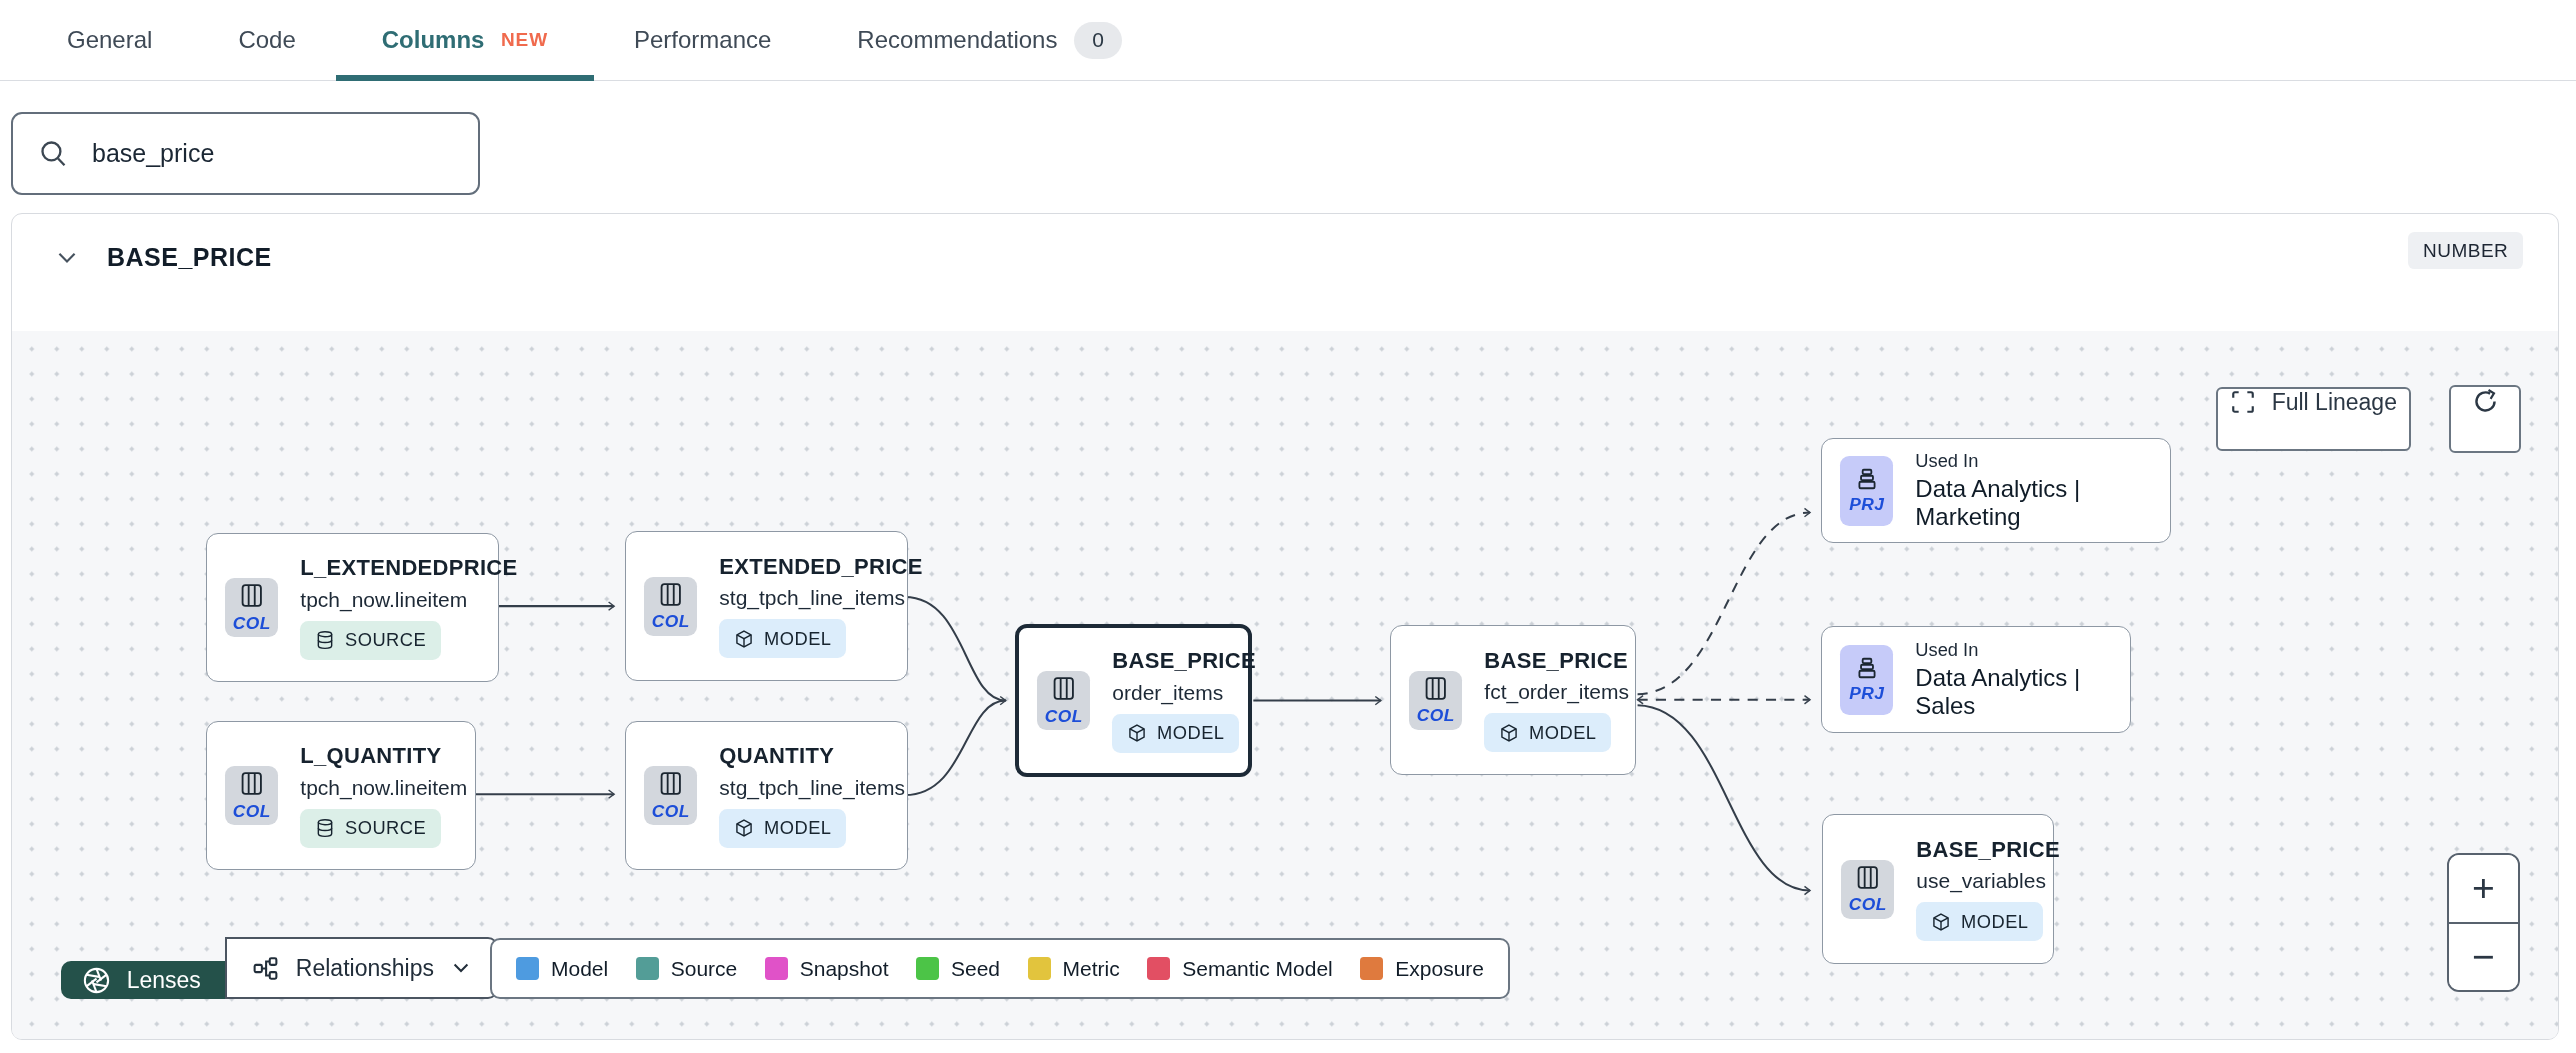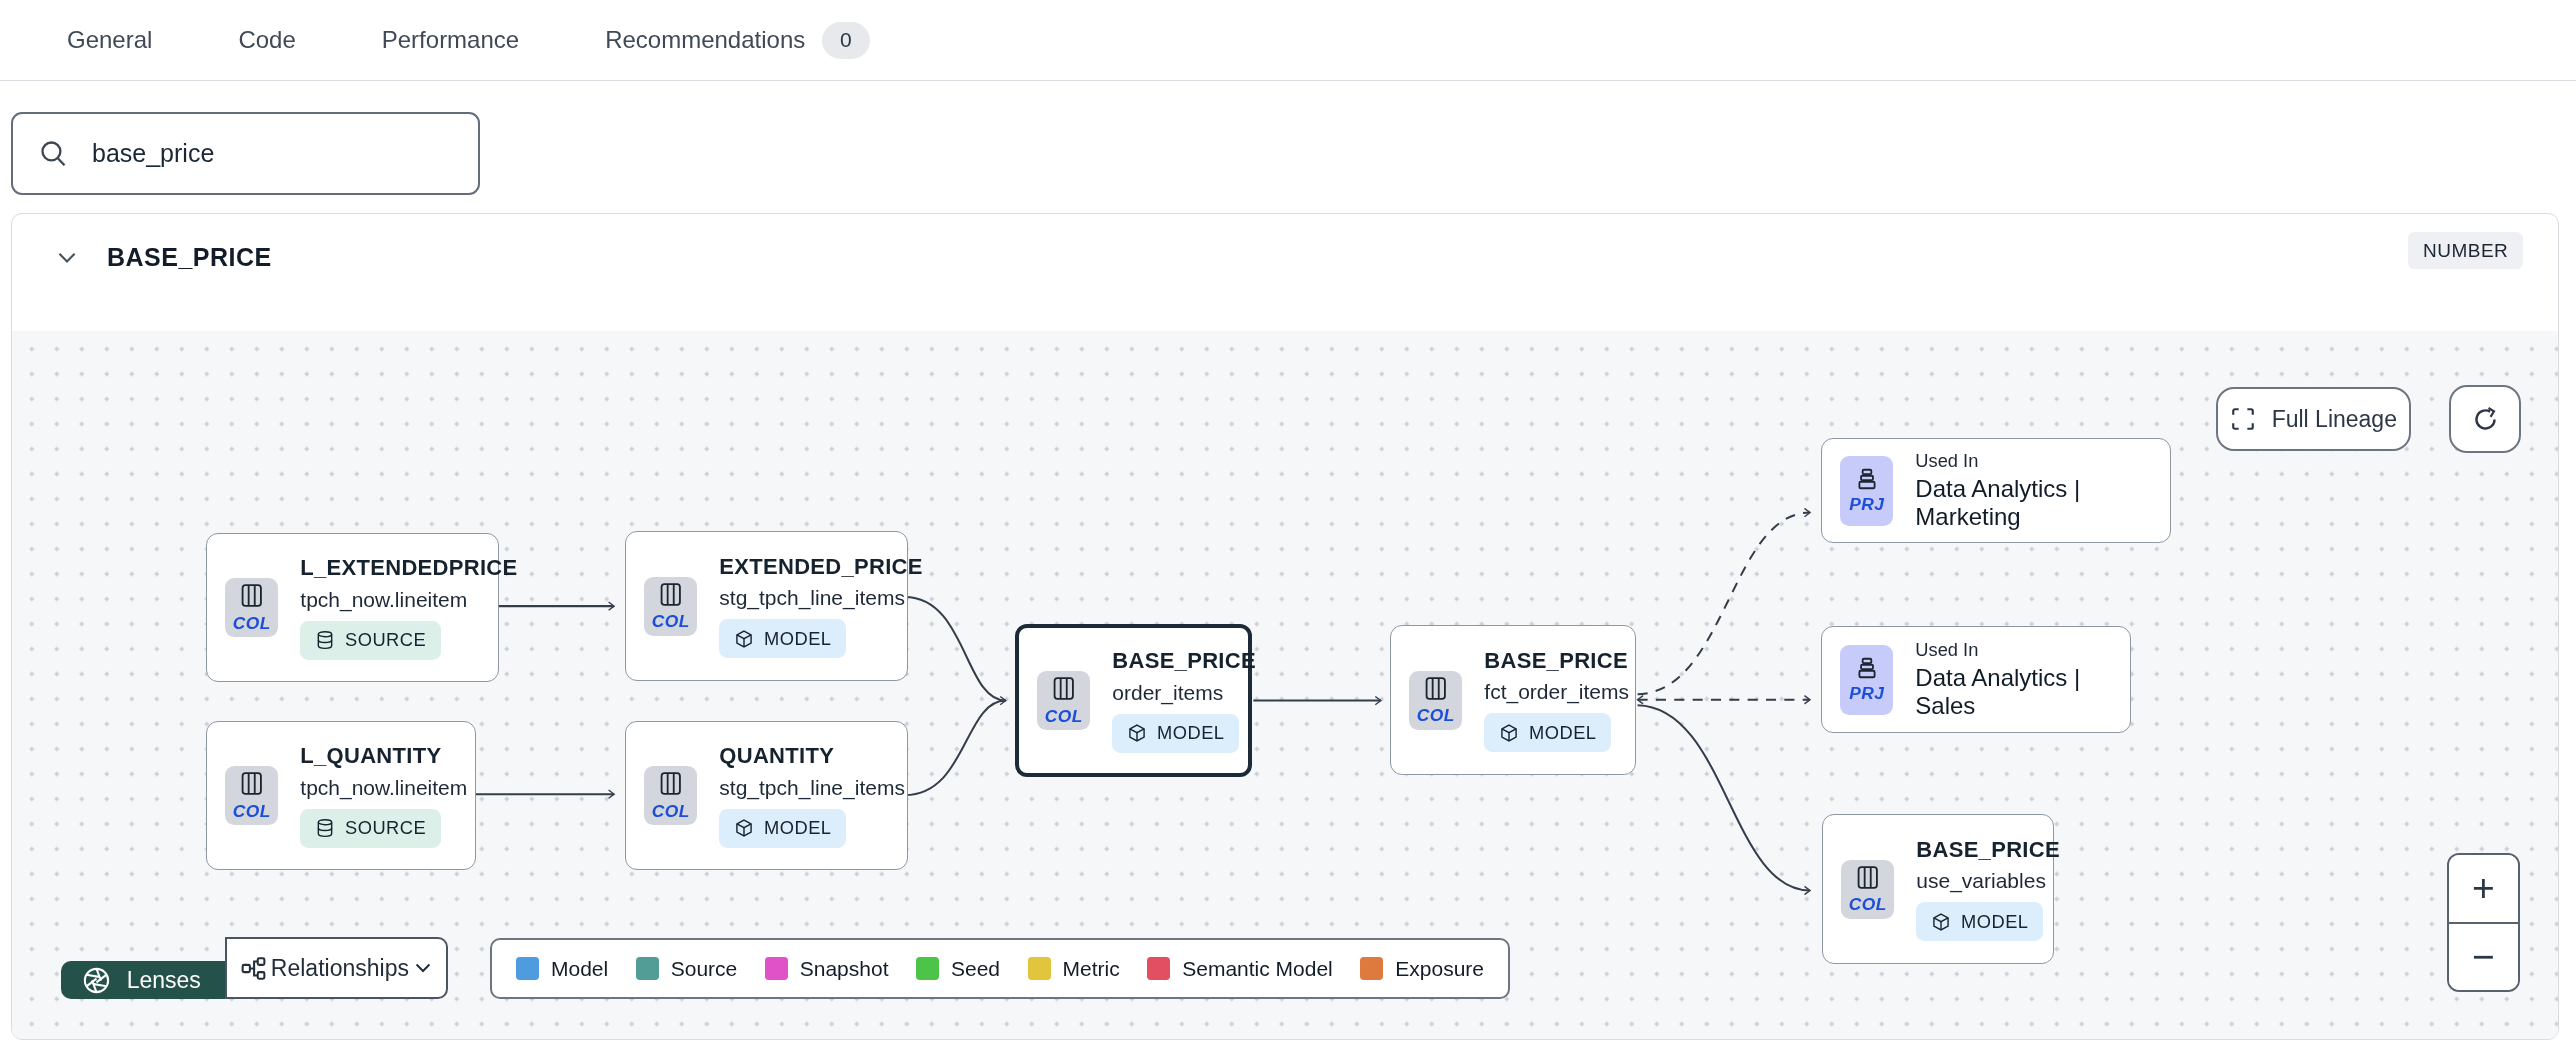--- a/index.html
+++ b/index.html
@@ -60,58 +60,62 @@
   .node-title { font-size:22px; font-weight:600; color:#16222e; letter-spacing:0.3px; }
   .node-sub { font-size:21px; color:#1d2936; }
   .node-badge { display:inline-flex; align-items:center; gap:10px; border-radius:8.3px;
     padding:8.3px 14.7px; font-size:18.3px; font-weight:500; color:#17242f; letter-spacing:0.5px; margin-top:2.8px; }
   .node-badge.model { background:#dcedfb; }
   .node-badge.source { background:#dcefe8; }
   .node-eyebrow { font-size:18.3px; color:#1c2836; }
   .node-big { font-size:24px; color:#101c28; }
 
   
-  .btn { background:#fff; border:2.3px solid #6b7682; border-radius:18px;
-    display:flex; align-items:center; justify-content:center; cursor:pointer; color:#2b3744; }
+  .btn { background:#fff; border:2.3px solid #6b7682; border-radius:6px;
+    display:flex; justify-content:center; cursor:pointer; color:#2b3744; }
   .full-lineage { position:absolute; left:2204px; top:56px; width:195px; height:64px; gap:15.6px;
     font-size:23px; font-weight:500; }
   .refresh-btn { position:absolute; left:2437px; top:54px; width:72px; height:68px; }
   .zoom-ctrl { position:absolute; left:2435px; top:522px; width:73px; height:139px;
     background:#fff; border:2.3px solid #58626e; border-radius:12px; display:flex;
     flex-direction:column; overflow:hidden; }
   .zoom-btn { flex:1; display:flex; align-items:center; justify-content:center;
     font-size:39px; font-weight:300; color:#2b3744; cursor:pointer; background:#fff; border:none;
     font-family:"Liberation Sans", sans-serif; }
   .zoom-btn.in { border-bottom:2.3px solid #58626e; }
 
   
   .lens-group { position:absolute; left:49px; top:606px; height:62px; display:flex; }
   .lenses-btn { background:#24514a; color:#fff; border-radius:10px 0 0 10px;
     display:flex; align-items:center; gap:14.7px; padding:0 24px 0 20px;
     font-size:23px; font-weight:500; cursor:pointer;margin-top:24px; }
   .relationships-btn { background:#fff; border:2.3px solid #4b5561; border-radius:0 10px 10px 0;
-    display:flex; align-items:center; gap:3px; padding:0 12px; font-size:23px; font-weight:500;
+    display:flex; align-items:center; gap:16px; padding:0 24px; font-size:23px; font-weight:500;
     color:#222e3a; cursor:pointer; }
   .legend { position:absolute; left:478px; top:607px; height:61px; background:#fff;
     border:2.3px solid #6b7682; border-radius:10px; display:flex; align-items:center;
     gap:27.5px; padding:0 24px; }
   .legend-item { display:flex; align-items:center; gap:12px; font-size:21px; color:#121d29; }
   .legend-swatch { width:23px; height:23px; border-radius:3.7px; }
 </style>
 </head>
 <body>
 
 <div class="root">
 
   <div class="tabbar">
     <div class="tab">
       <span>General</span>
     </div>
     <div class="tab">
       <span>Code</span>
+    </div>
+    <div class="tab active">
+      <span>Columns</span>
+      <span class="new-badge">NEW</span>
     </div>
     <div class="tab">
       <span>Performance</span>
     </div>
     <div class="tab">
       <span>Recommendations</span>
       <span class="count-pill">0</span>
     </div>
   </div>
 

